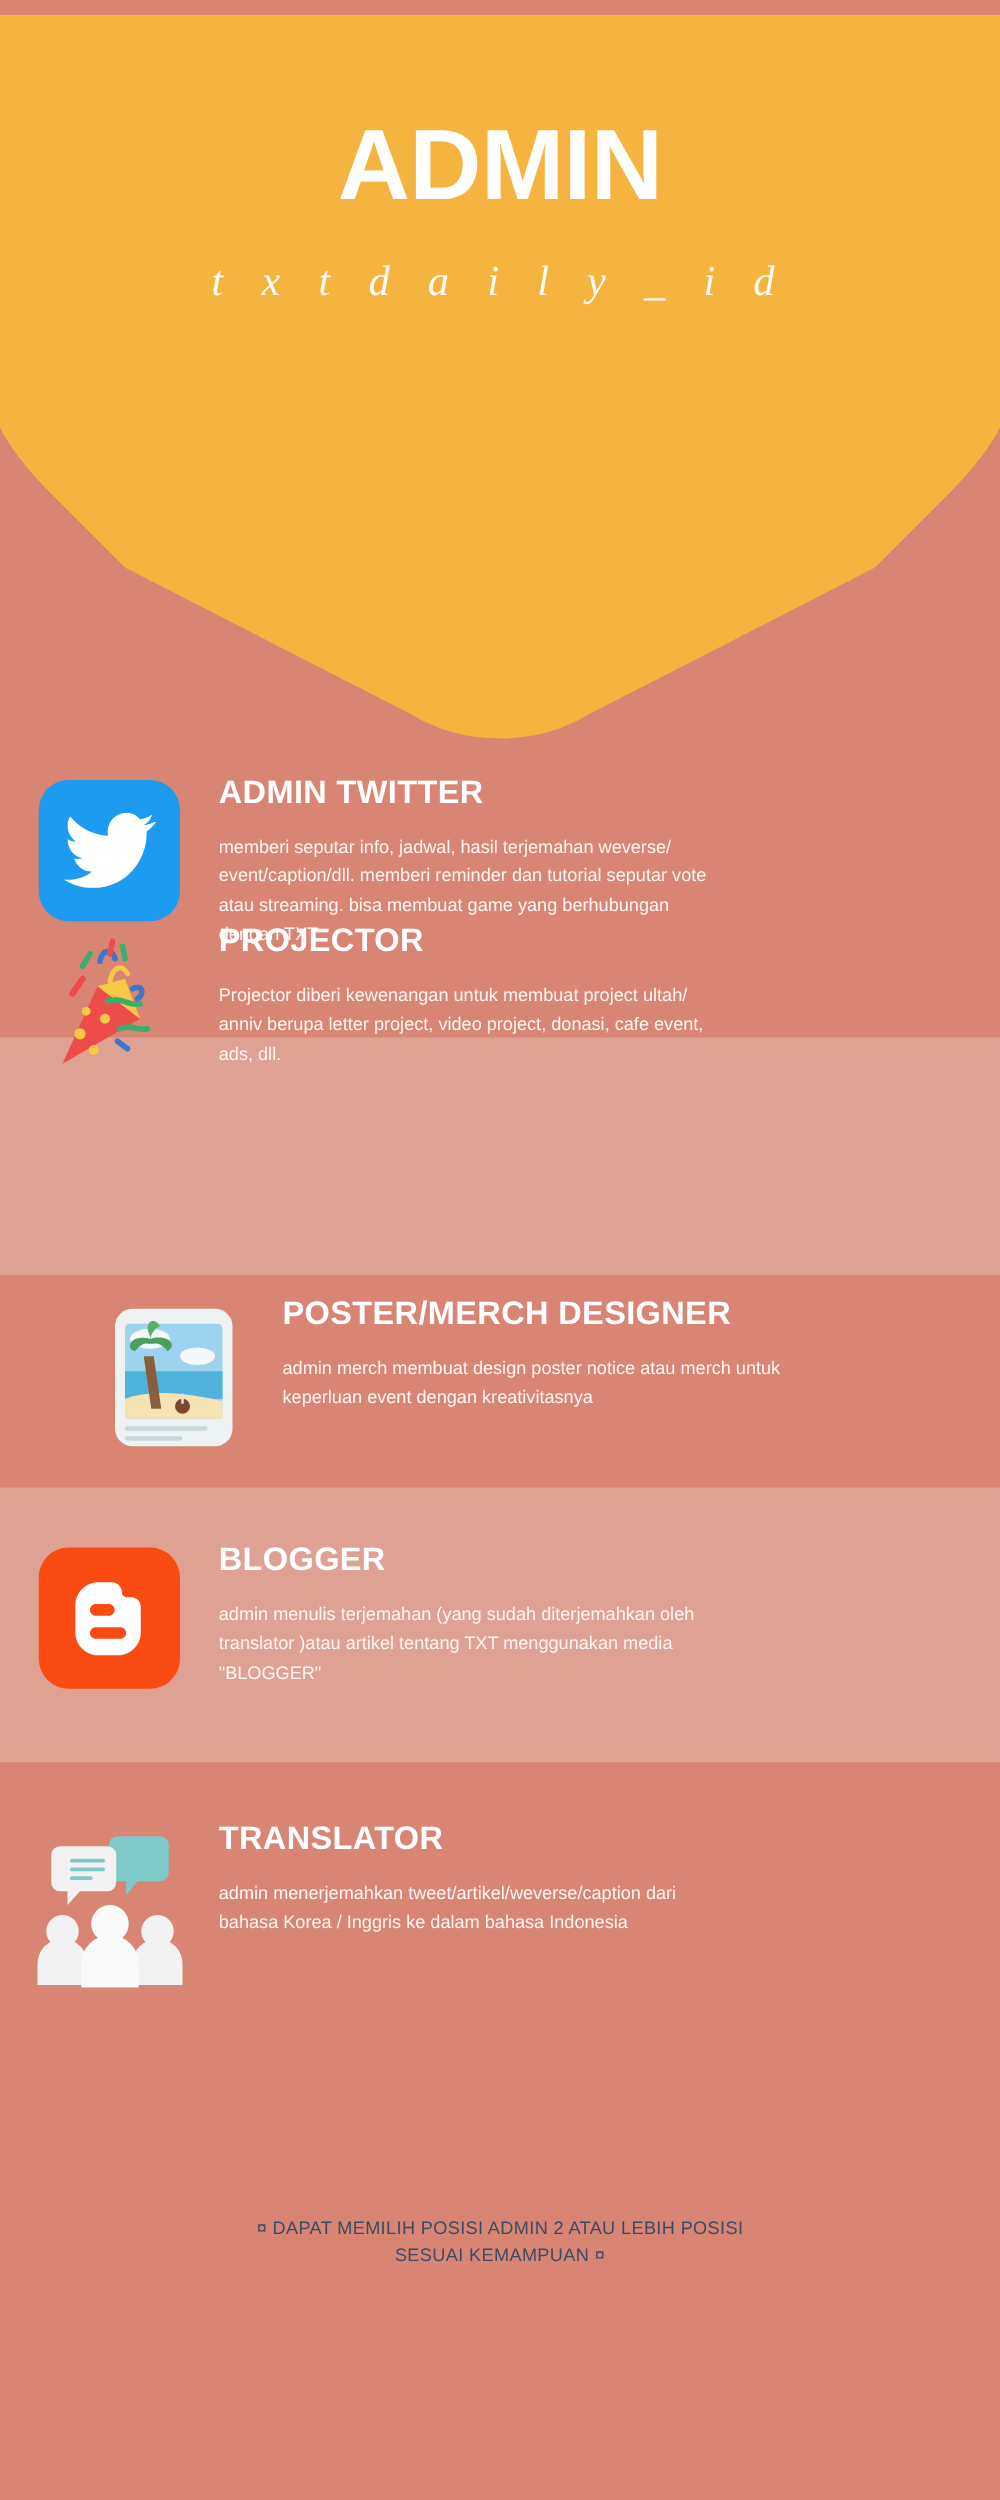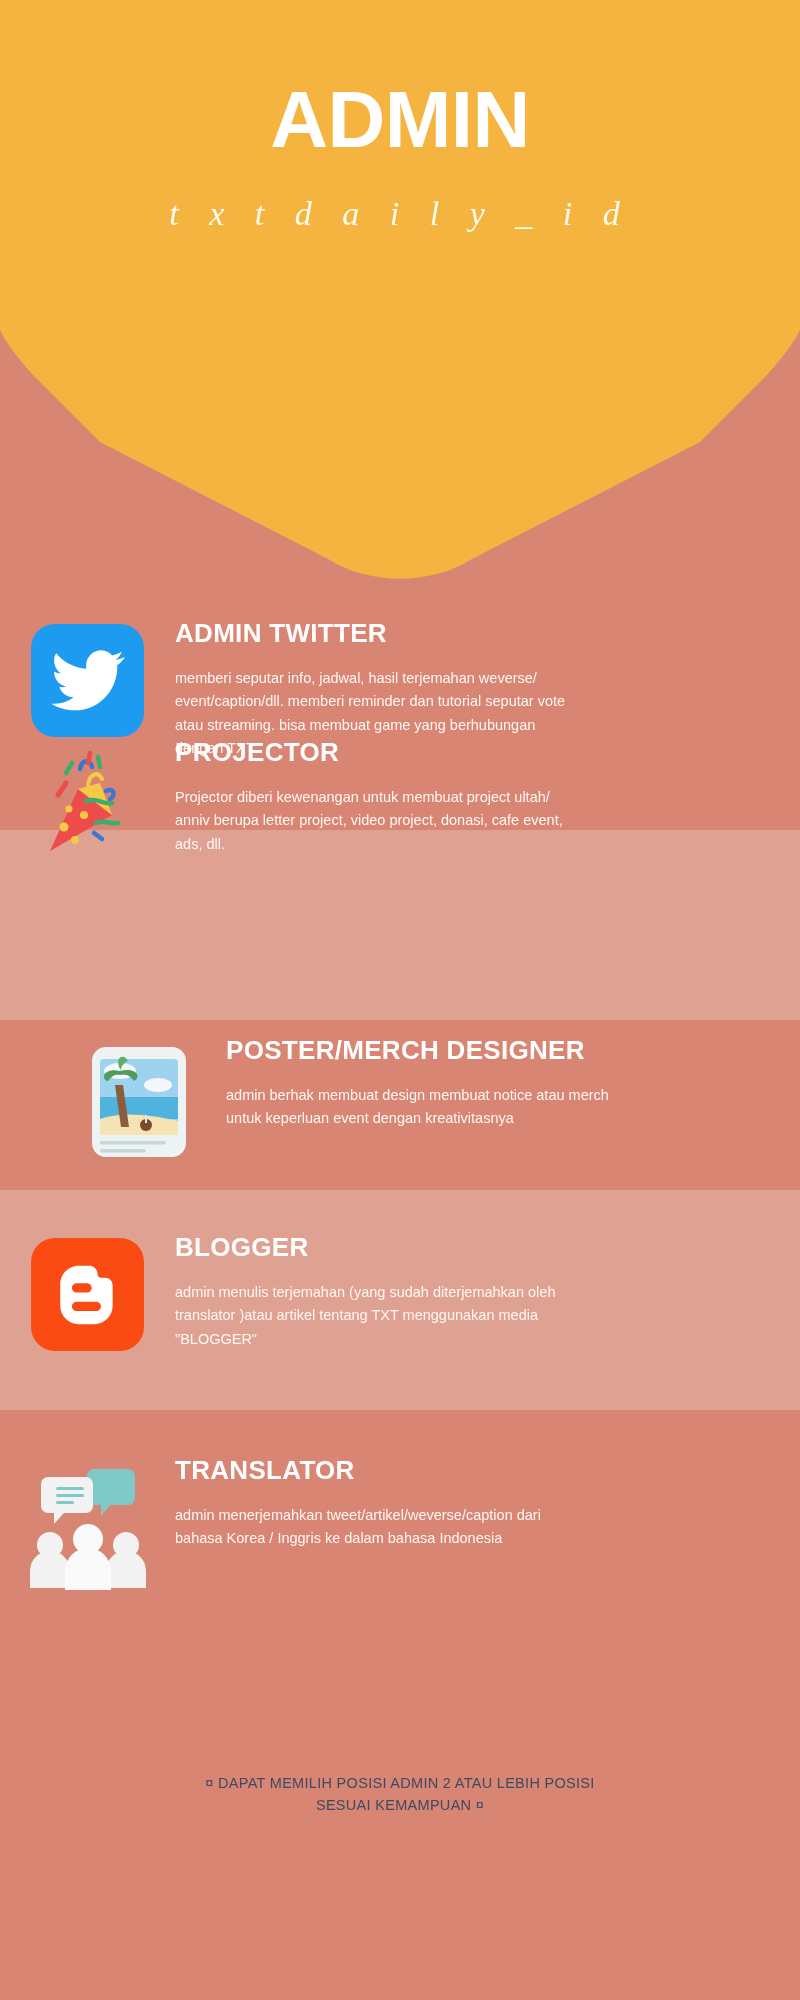--- a/index.html
+++ b/index.html
@@ -6,21 +6,21 @@
   html,body { width:800px; height:2000px; }
   body {
     font-family:"Liberation Sans", sans-serif;
     background:#D98573;
     position:relative;
     overflow:hidden;
   }
   .page { position:relative; width:800px; height:2000px; background:#D98573; }
 
   
-  .header-wrap { position:absolute; top:0; left:0; width:724px; height:600px; }
+  .header-wrap { position:absolute; top:12px; left:0; width:724px; height:600px; }
   .header-svg { position:absolute; top:0; left:0; }
   .header-text { position:absolute; top:0; left:0; width:800px; text-align:center; z-index:3; }
   .title-line {
     color:#FFFFFF;
     font-weight:800;
     font-size:80px;
     line-height:0.99;
     letter-spacing:-0.5px;
   }
   .title-1 { margin-top:80px; }
@@ -163,21 +163,21 @@
         <path d="M40 30 C56 26 62 36 54 40 C48 32 44 34 40 34 Z" fill="#4E9D5B"></path>
         <path d="M40 28 C34 16 44 12 48 20 C44 22 42 24 40 30 Z" fill="#5DB06A"></path>
         <circle cx="66" cy="84" r="6" fill="#7A4A2A"></circle>
         <rect x="65" y="74" width="2" height="8" fill="#DDE8EC"></rect>
         <rect x="20" y="100" width="66" height="3.5" rx="1.7" fill="#C7D7DC"></rect>
         <rect x="20" y="108" width="46" height="3.5" rx="1.7" fill="#C7D7DC"></rect>
       </svg>
     </div>
     <div class="text-cell">
       <div class="role-title">POSTER/MERCH DESIGNER</div>
-      <div class="role-desc">admin berhak membuat design membuat notice atau merch untuk keperluan event dengan kreativitasnya</div>
+      <div class="role-desc">admin merch membuat design poster notice atau merch untuk keperluan event dengan kreativitasnya</div>
     </div>
   </div>
 
   <div class="row" style="top:1232px;">
     <div class="icon-cell">
       <div class="tile tile-blogger">
         <svg width="74" height="74" viewBox="0 0 24 24" fill="#FFFFFF">
           <path d="M9 2.5h3.4c1.5 0 2.7 1.2 2.7 2.7 0 .7.5 1.2 1.2 1.2h1.2c1.4 0 2.5 1.1 2.5 2.5v6.6c0 3.3-2.7 6-6 6H9c-3.3 0-6-2.7-6-6V8.5c0-3.3 2.7-6 6-6z
                    M8.3 8.2c-.8 0-1.5.7-1.5 1.5s.7 1.5 1.5 1.5h3.4c.8 0 1.5-.7 1.5-1.5s-.7-1.5-1.5-1.5H8.3z
                    M8.3 14.2c-.8 0-1.5.7-1.5 1.5s.7 1.5 1.5 1.5h6.4c.8 0 1.5-.7 1.5-1.5s-.7-1.5-1.5-1.5H8.3z" fill="#FFFFFF" fill-rule="evenodd"></path>

